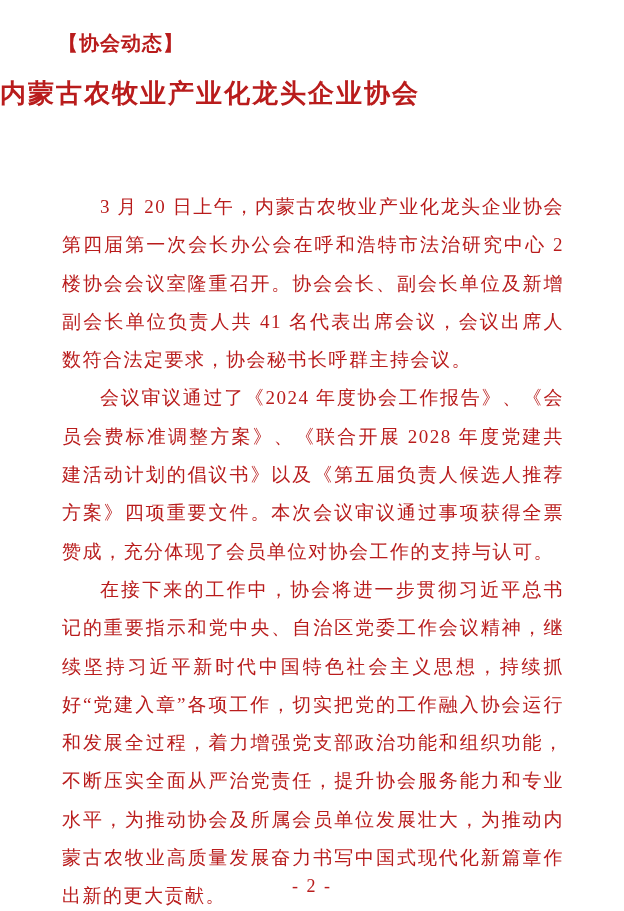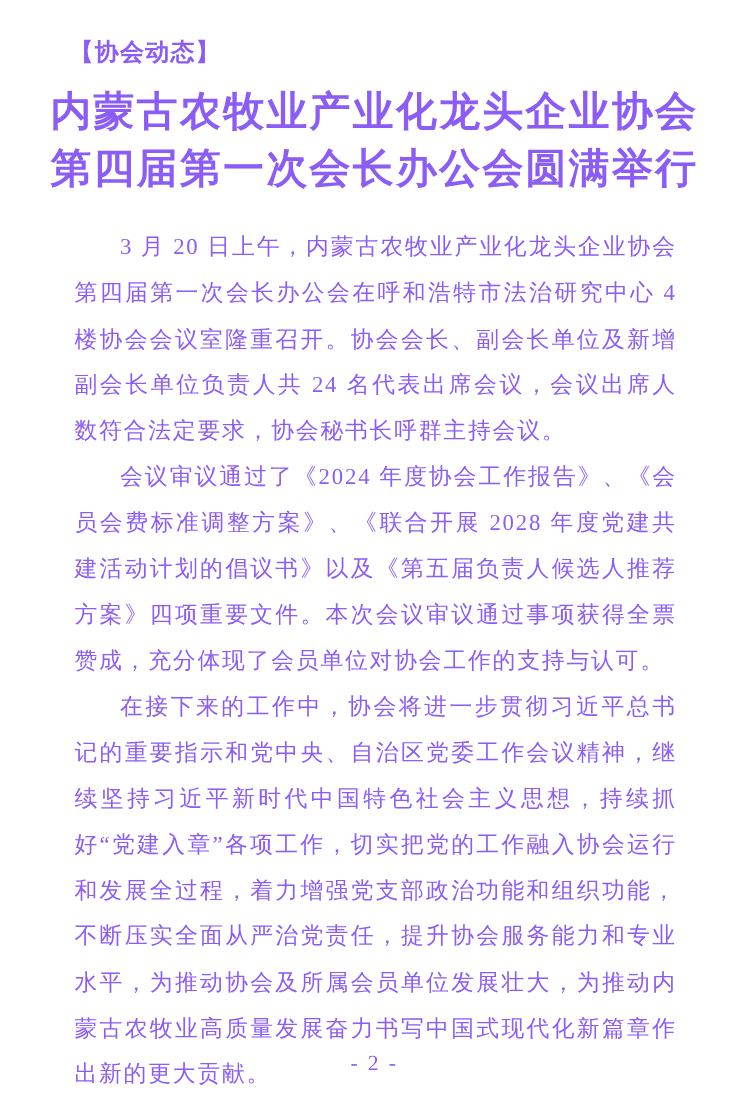--- a/index.html
+++ b/index.html
@@ -6,42 +6,41 @@
     margin: 0;
     padding: 0;
     background: #ffffff;
   }
   .page {
     position: relative;
     width: 624px;
     height: 911px;
     margin: 0 auto;
     background: #ffffff;
-    color: #8b5cf6;
+    color: #b91c1c;
     font-family: "Liberation Serif", "DejaVu Serif", serif;
     overflow: hidden;
   }
   .section-tag {
     position: absolute;
     top: 30px;
     left: 58px;
     font-family: "Liberation Sans", "DejaVu Sans", sans-serif;
     font-size: 20px;
     font-weight: 600;
     letter-spacing: 1px;
   }
   .title-block {
     position: absolute;
     top: 80px;
     left: 0;
     right: 0;
-    text-align: center;
     font-family: "Liberation Sans", "DejaVu Sans", sans-serif;
     font-weight: 700;
-    font-size: 34px;
+    font-size: 26px;
   }
   .title-line {
     line-height: 26px;
     letter-spacing: 2px;
   }
   .title-line + .title-line {
     margin-top: 22px;
   }
   .body-text {
     position: absolute;
@@ -71,24 +70,23 @@
 </style>
 </head>
 <body>
 
 <div class="page">
 
   <div class="section-tag">【协会动态】</div>
 
   <div class="title-block">
     <div class="title-line">内蒙古农牧业产业化龙头企业协会</div>
-    <div class="title-line">第四届第一次会长办公会圆满举行</div>
   </div>
 
   <div class="body-text">
-    <p>3 月 20 日上午，内蒙古农牧业产业化龙头企业协会第四届第一次会长办公会在呼和浩特市法治研究中心 4 楼协会会议室隆重召开。协会会长、副会长单位及新增副会长单位负责人共 24 名代表出席会议，会议出席人数符合法定要求，协会秘书长呼群主持会议。</p>
+    <p>3 月 20 日上午，内蒙古农牧业产业化龙头企业协会第四届第一次会长办公会在呼和浩特市法治研究中心 2 楼协会会议室隆重召开。协会会长、副会长单位及新增副会长单位负责人共 41 名代表出席会议，会议出席人数符合法定要求，协会秘书长呼群主持会议。</p>
     <p>会议审议通过了《2024 年度协会工作报告》、《会员会费标准调整方案》、《联合开展 2028 年度党建共建活动计划的倡议书》以及《第五届负责人候选人推荐方案》四项重要文件。本次会议审议通过事项获得全票赞成，充分体现了会员单位对协会工作的支持与认可。</p>
     <p>在接下来的工作中，协会将进一步贯彻习近平总书记的重要指示和党中央、自治区党委工作会议精神，继续坚持习近平新时代中国特色社会主义思想，持续抓好“党建入章”各项工作，切实把党的工作融入协会运行和发展全过程，着力增强党支部政治功能和组织功能，不断压实全面从严治党责任，提升协会服务能力和专业水平，为推动协会及所属会员单位发展壮大，为推动内蒙古农牧业高质量发展奋力书写中国式现代化新篇章作出新的更大贡献。</p>
   </div>
 
   <div class="page-footer">- 2 -</div>
 
 </div>
 
 </body></html>

